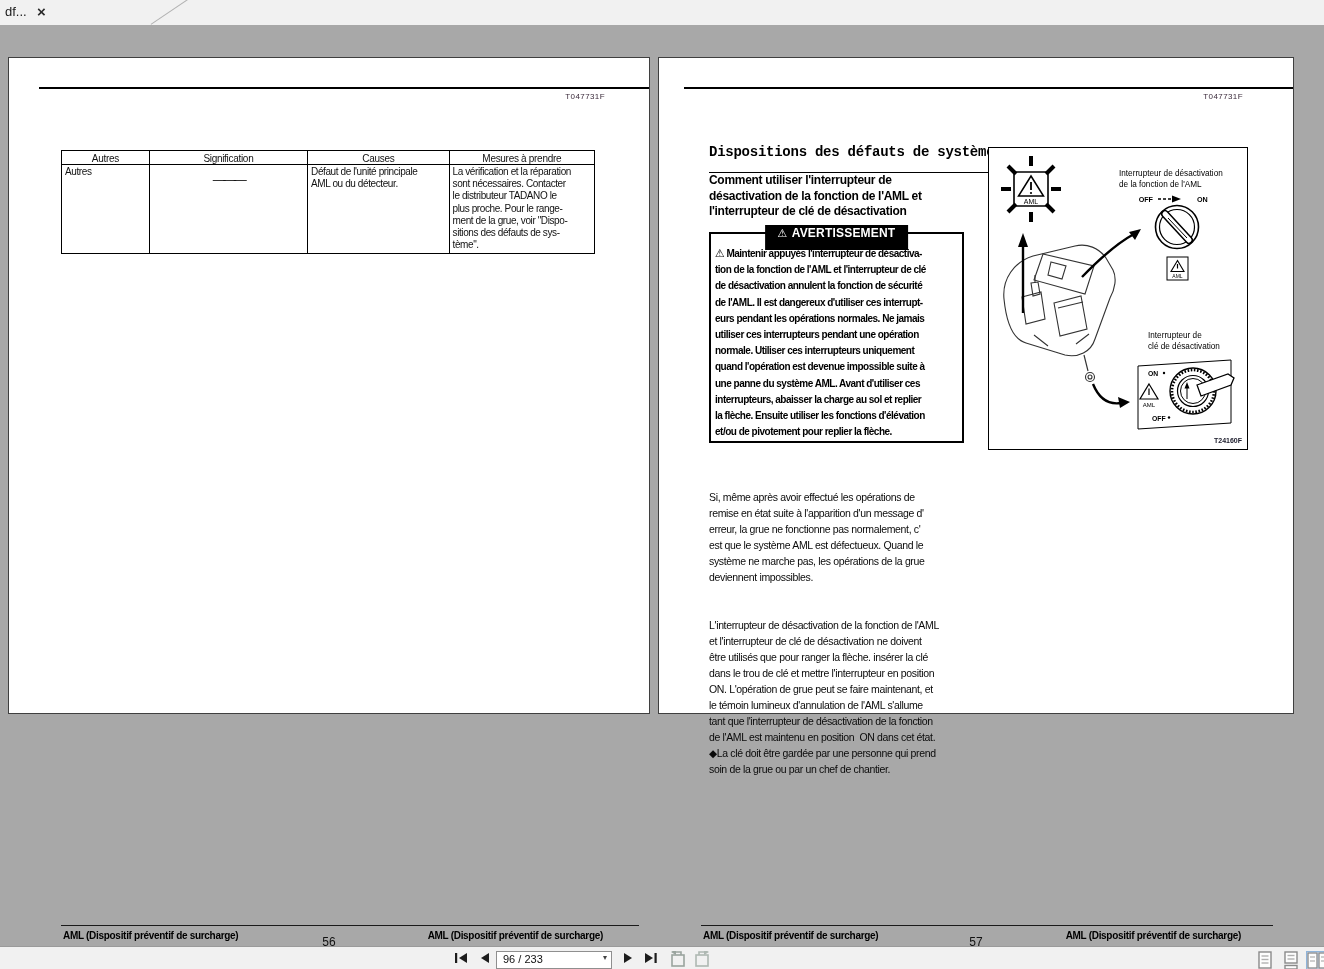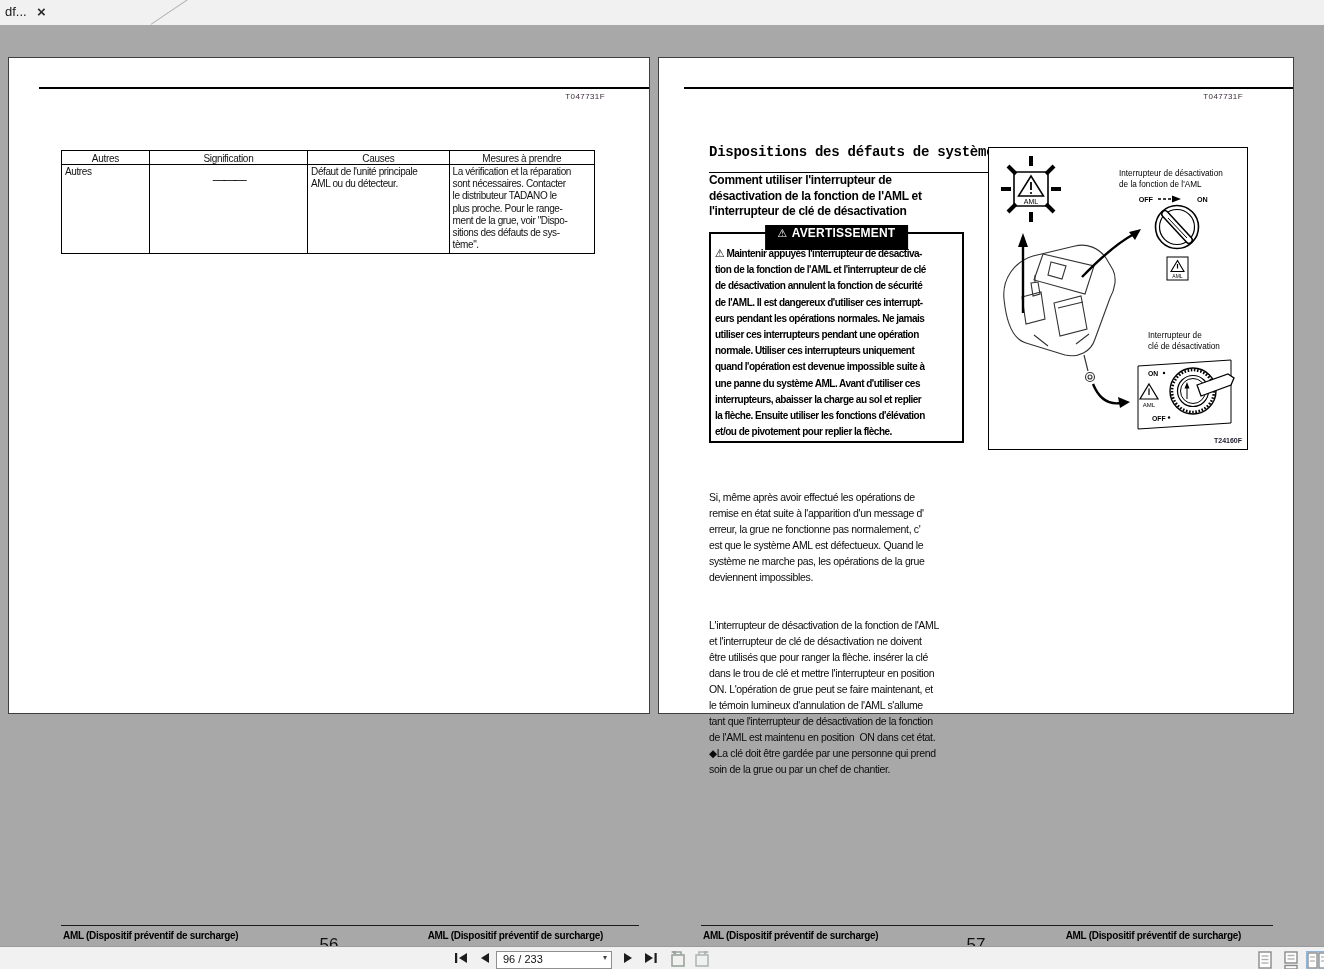--- a/index.html
+++ b/index.html
@@ -12,21 +12,21 @@
   .tab-slant{position:absolute;left:147px;top:11px;width:46px;height:1px;background:#b2b2b2;transform:rotate(-34deg);}
   
   #canvas{position:absolute;left:0;top:25px;width:1324px;height:921px;background:#a8a8a8;}
   .page{position:absolute;top:8px;height:657px;background:#fff;border:1px solid #3f3f3f;margin-top:24px;}
   #page-left{left:8px;width:642px;}
   #page-right{left:658px;width:636px;}
   .hdr-rule{position:absolute;height:2px;background:#000;}
   .doc-code{position:absolute;font-size:8px;color:#3a2a3a;letter-spacing:.4px;}
   .ftr-rule{position:absolute;height:1px;background:#1a1a1a;}
   .ftr-text{position:absolute;font-size:10px;font-weight:bold;letter-spacing:-.3px;color:#000;}
-  .ftr-num{position:absolute;left:0;right:0;text-align:center;font-size:17px;color:#111;}
+  .ftr-num{position:absolute;left:0;right:0;text-align:center;font-size:12px;color:#111;}
   
   .tbl{position:absolute;left:52px;top:92px;width:534px;border:1px solid #000;font-size:10px;color:#111;}
   .tbl-row{display:flex;}
   .tbl-head .cell{height:14px;line-height:13px;text-align:center;letter-spacing:-.3px;border-bottom:1px solid #000;}
   .cell{border-right:1px solid #000;padding:1px 3px;letter-spacing:-.4px;line-height:12.2px;white-space:pre;overflow:hidden;}
   .cell:last-child{border-right:none;}
   .c1{width:88px;} .c2{width:159px;} .c3{width:142px;} .c4{width:145px;}
   .tbl-body .cell{height:88px;}
   .sig-dash{display:block;text-align:center;margin-top:8px;letter-spacing:-2.5px;font-size:13px;}
   

